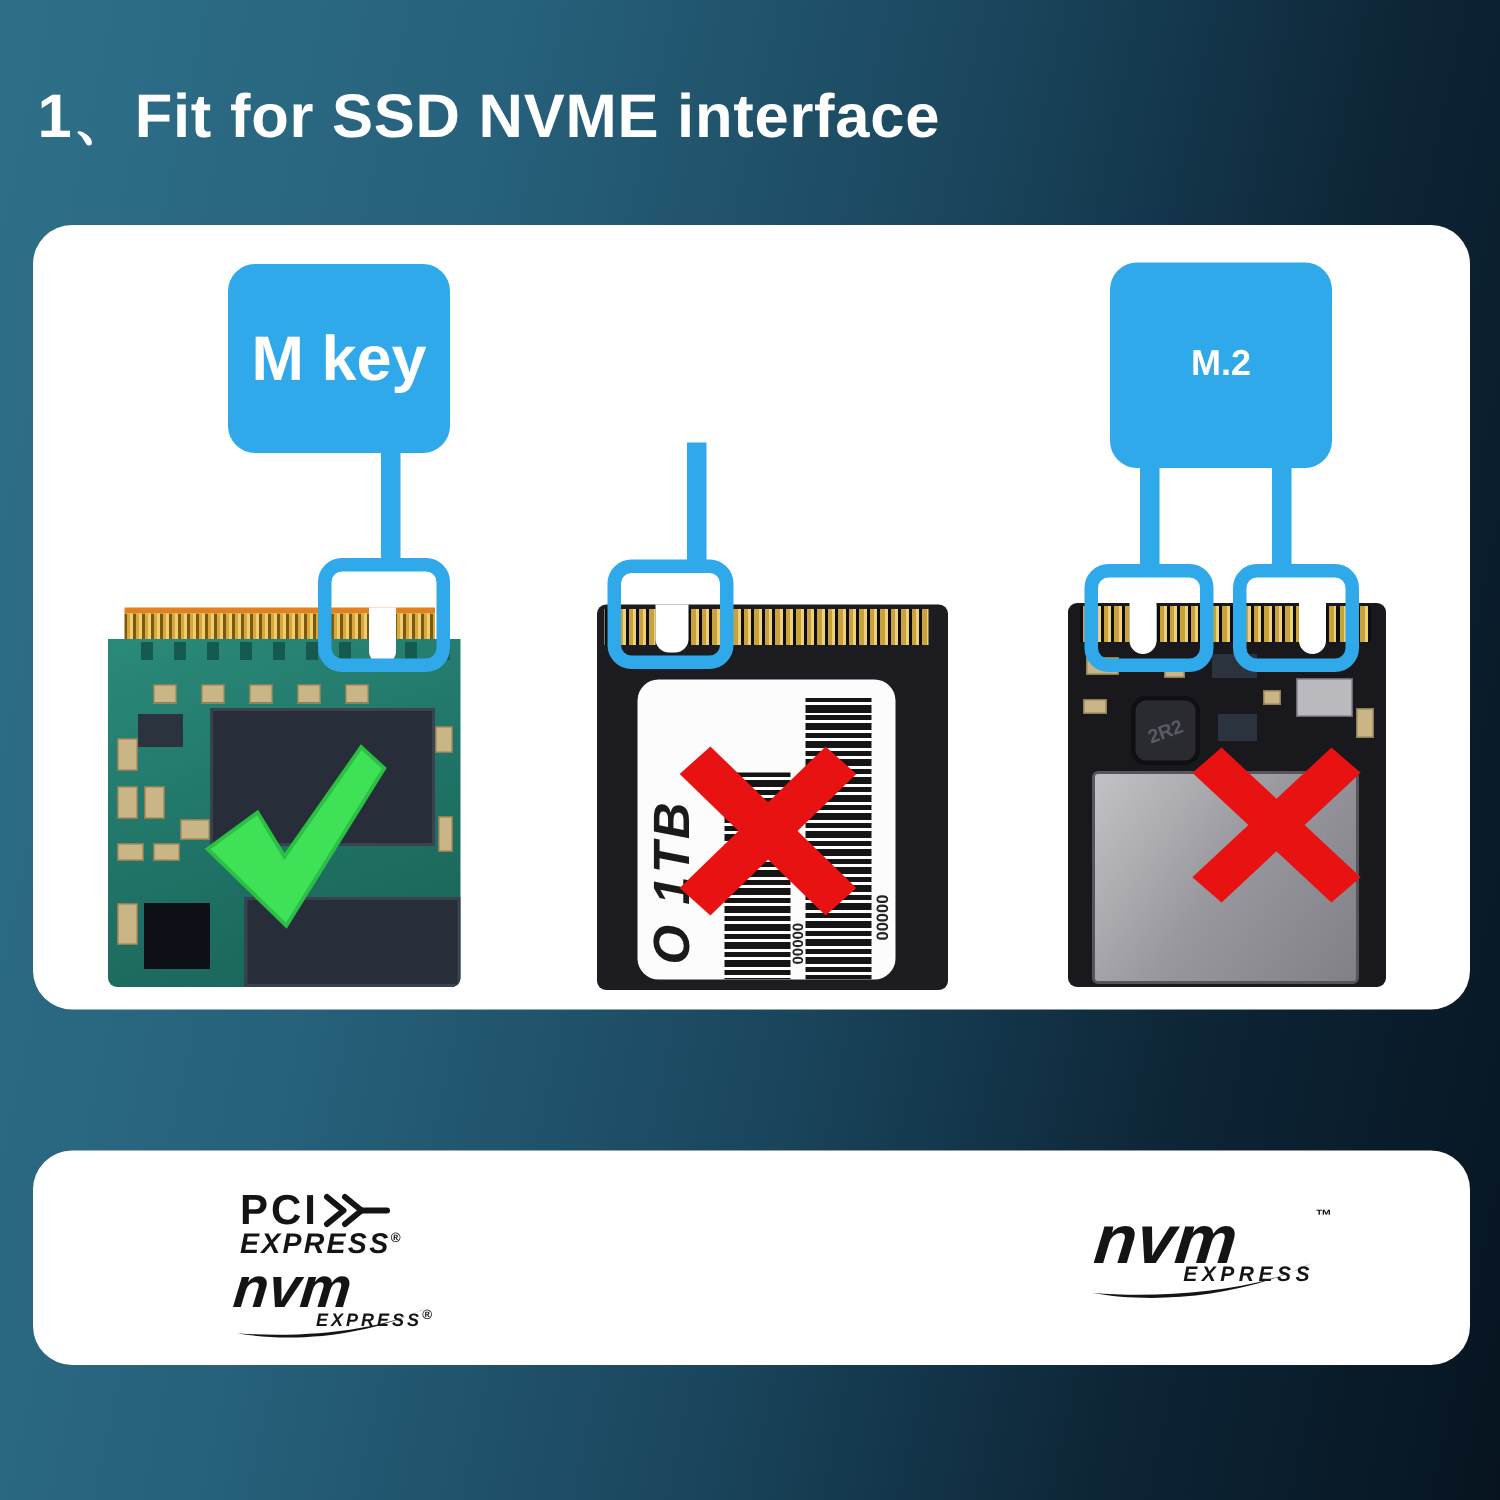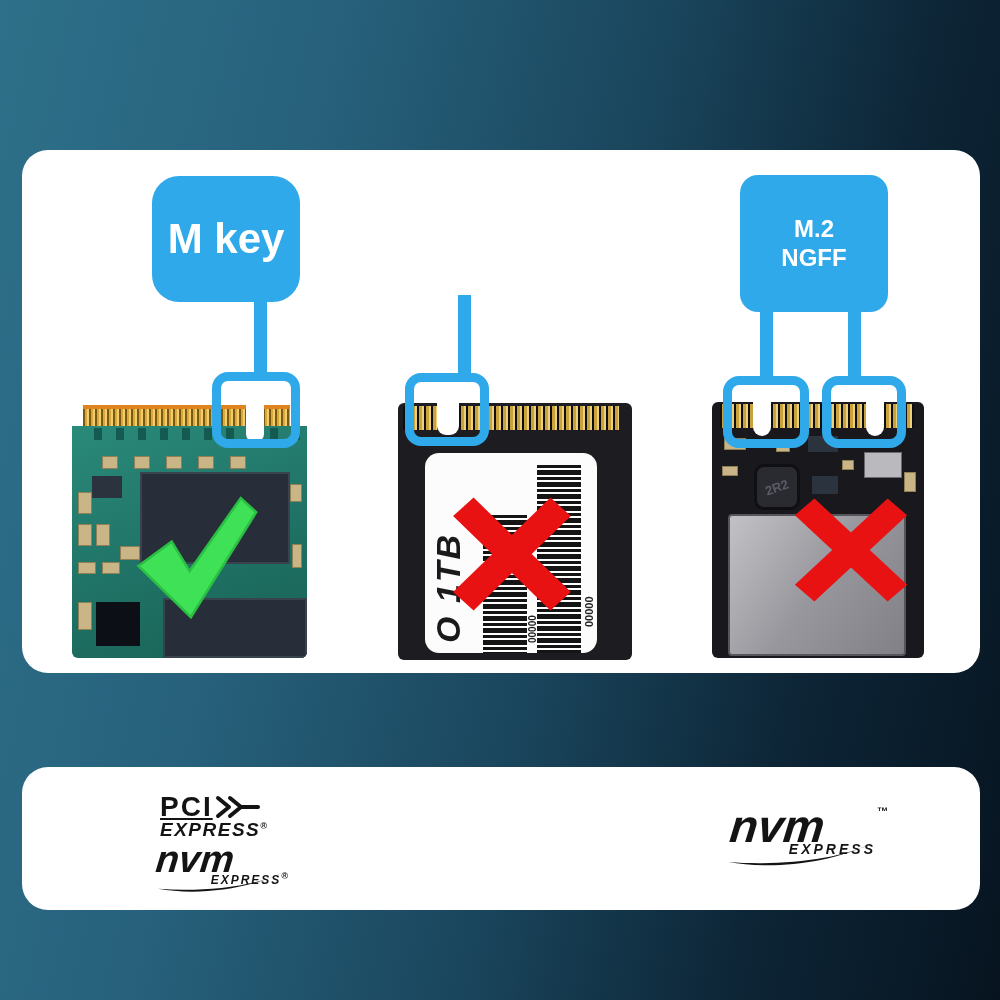--- a/index.html
+++ b/index.html
@@ -9,21 +9,21 @@
   .sec-title{position:absolute;left:25px;color:#fff;font-weight:700;font-size:41px;letter-spacing:.5px;white-space:nowrap;}
   #title1{top:50px;}
   #title2{top:696px;}
   .panel{position:absolute;left:22px;width:958px;background:#fff;border-radius:26px;}
   #panel1{top:150px;height:523px;}
   #panel2{top:767px;height:143px;}
 
   
   .keytag{position:absolute;background:#2fa9e9;border-radius:18px;color:#fff;font-weight:700;
     display:flex;align-items:center;justify-content:center;text-align:center;z-index:4;}
-  #lbl-m{left:130px;top:26px;width:148px;height:126px;font-size:42px;border-radius:27px;}
+  #lbl-m{left:130px;top:26px;width:148px;height:126px;font-size:42px;}
   #lbl-b{left:417px;top:26px;width:146px;height:121px;font-size:42px;}
   #lbl-n{left:718px;top:25px;width:148px;height:137px;font-size:24px;line-height:1.18;flex-direction:column;}
   .pline{position:absolute;width:13px;background:#2fa9e9;z-index:4;}
   #pl-m{left:232px;top:150px;height:78px;}
   #pl-b{left:436px;top:145px;height:84px;}
   #pl-n1{left:738px;top:146px;height:84px;}
   #pl-n2{left:826px;top:146px;height:84px;}
   .hbox{position:absolute;border:9px solid #2fa9e9;border-radius:16px;z-index:6;}
   #hb-m{left:190px;top:222px;width:70px;height:58px;}
   #hb-b{left:383px;top:223px;width:66px;height:55px;}
@@ -74,21 +74,21 @@
   #notch3b{left:154px;top:0;width:18px;height:34px;}
   #ind3{position:absolute;left:42px;top:62px;width:46px;height:46px;background:#2a2a31;border:3px solid #101014;
     border-radius:10px;box-sizing:border-box;display:flex;align-items:center;justify-content:center;}
   #ind3 span{color:#5b5b66;font-weight:700;font-size:13px;transform:rotate(-20deg);}
   #shield3{position:absolute;left:16px;top:112px;width:178px;height:142px;border-radius:4px;
     background:linear-gradient(125deg,#c2c2c6,#97979d 50%,#808086);border:2px solid #55555b;box-sizing:border-box;}
   #cross3{position:absolute;left:78px;top:94px;width:122px;height:108px;z-index:3;}
 
   
   #logo-pcie{position:absolute;left:128px;top:24px;width:160px;height:98px;color:#141414;}
-  .pcie-row{display:flex;align-items:center;margin-left:10px;text-decoration:underline;}
+  .pcie-row{display:flex;align-items:center;margin-left:10px;}
   .pcie-brand{font-weight:700;font-size:28px;letter-spacing:2px;}
   .pcie-arrow{width:46px;height:24px;margin-left:2px;}
   .pcie-sub{margin-left:10px;margin-top:-4px;font-weight:700;font-style:italic;font-size:19px;letter-spacing:1.5px;}
   .reg{font-size:9px;vertical-align:super;}
   .nvm-stack{position:relative;margin-top:0;margin-left:6px;width:140px;}
   .nvm-word{font-weight:700;font-style:italic;font-size:38px;line-height:.95;display:inline-block;transform:skewX(-6deg);position:relative;z-index:2;}
   .nvm-swoosh{position:absolute;left:0;top:27px;width:132px;height:26px;z-index:1;}
   .nvm-sub{display:block;text-align:right;font-weight:700;font-style:italic;font-size:12px;letter-spacing:2px;
     margin-top:-6px;padding-right:6px;position:relative;z-index:2;}
   #logo-nvme-m2{position:absolute;left:386px;top:46px;width:166px;height:46px;background:#0c0c0c;border-radius:6px;
@@ -97,29 +97,29 @@
   #logo-nvm .nvm-word{font-size:46px;margin-left:14px;}
   #logo-nvm .nvm-swoosh{left:10px;top:33px;width:152px;height:30px;}
   #logo-nvm .nvm-sub{font-size:14px;letter-spacing:3px;padding-right:16px;margin-top:-8px;}
   .tm{position:absolute;right:4px;top:0;font-size:11px;font-weight:700;}
 </style>
 </head>
 <body>
 
 <div class="page">
 
+  <div class="sec-title" id="title1">1、Fit for SSD NVME interface</div>
 
   <div class="panel" id="panel1">
 
     <div class="keytag" id="lbl-m">
       <span>M key</span>
     </div>
     <div class="keytag" id="lbl-n">
       <span>M.2</span>
-      <span>NGFF</span>
     </div>
 
     <div class="pline" id="pl-m"></div>
     <div class="pline" id="pl-b"></div>
     <div class="pline" id="pl-n1"></div>
     <div class="pline" id="pl-n2"></div>
 
     <div class="hbox" id="hb-m"></div>
     <div class="hbox" id="hb-b"></div>
     <div class="hbox" id="hb-n1"></div>

